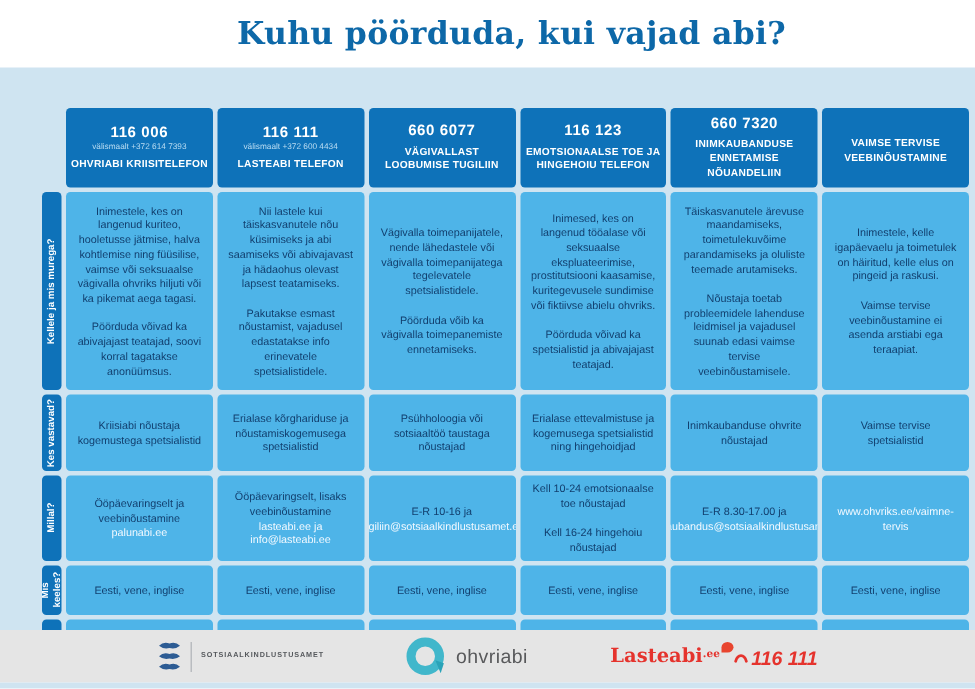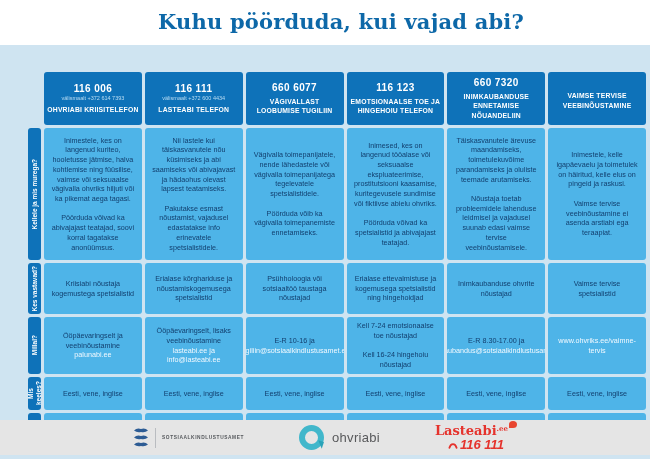--- a/index.html
+++ b/index.html
@@ -30,21 +30,21 @@
           align-items:center;justify-content:center;gap:55px;}
   .bottom-strip{position:absolute;bottom:0;left:0;right:0;height:4px;background:#cfe4f1;}
   .ska{display:flex;align-items:center;gap:6px;}
   .ska-divider{width:1px;height:20px;background:#b9bcc0;}
   .ska-label{font-size:4.8px;color:#55585c;letter-spacing:.6px;font-weight:bold;}
   .ohvriabi{display:flex;align-items:center;gap:8px;}
   .ring{position:relative;width:13px;height:13px;border:6px solid #41b7cb;border-radius:50%;}
   .ring:after{content:"";position:absolute;right:-5px;bottom:-4px;width:0;height:0;
               border-left:6px solid transparent;border-top:7px solid #2aa3b8;transform:rotate(18deg);}
   .ohvriabi-label{font-size:13px;color:#58595b;letter-spacing:.3px;}
-  .lasteabi{display:flex;flex-direction:column;align-items:center;line-height:1;}
+  .lasteabi{display:flex;flex-direction:row;align-items:center;line-height:1;}
   .lasteabi-top{display:flex;align-items:flex-start;color:#e5332d;font-family:"DejaVu Serif",serif;
                 font-weight:bold;}
   .lasteabi-name{font-size:13px;}
   .lasteabi-tld{font-size:7px;margin-top:1px;}
   .bubble{width:8px;height:7px;background:#e8452f;border-radius:50% 50% 50% 0;margin-left:1px;
           margin-top:-3px;}
   .lasteabi-bottom{display:flex;align-items:center;gap:2px;color:#e5332d;font-weight:bold;
                    font-size:13px;margin-top:1px;font-style:italic;}
 </style>
 </head>
@@ -124,21 +124,21 @@
       </div>
       <div class="cell">
         <span class="wtext">Ööpäevaringselt, lisaks veebinõustamine</span>
         <span class="link">lasteabi.ee ja info@lasteabi.ee</span>
       </div>
       <div class="cell">
         <span class="wtext">E-R 10-16 ja</span>
         <span class="link">tugiliin@sotsiaalkindlustusamet.ee</span>
       </div>
       <div class="cell">
-        <span class="wtext">Kell 7-24 emotsionaalse toe nõustajad
+        <span class="wtext">Kell 10-24 emotsionaalse toe nõustajad
 
 Kell 16-24 hingehoiu nõustajad</span>
       </div>
       <div class="cell">
         <span class="wtext">E-R 8.30-17.00 ja</span>
         <span class="link">inimkaubandus@sotsiaalkindlustusamet.ee</span>
       </div>
       <div class="cell">
         <span class="link">www.ohvriks.ee/vaimne-tervis</span>
       </div>

